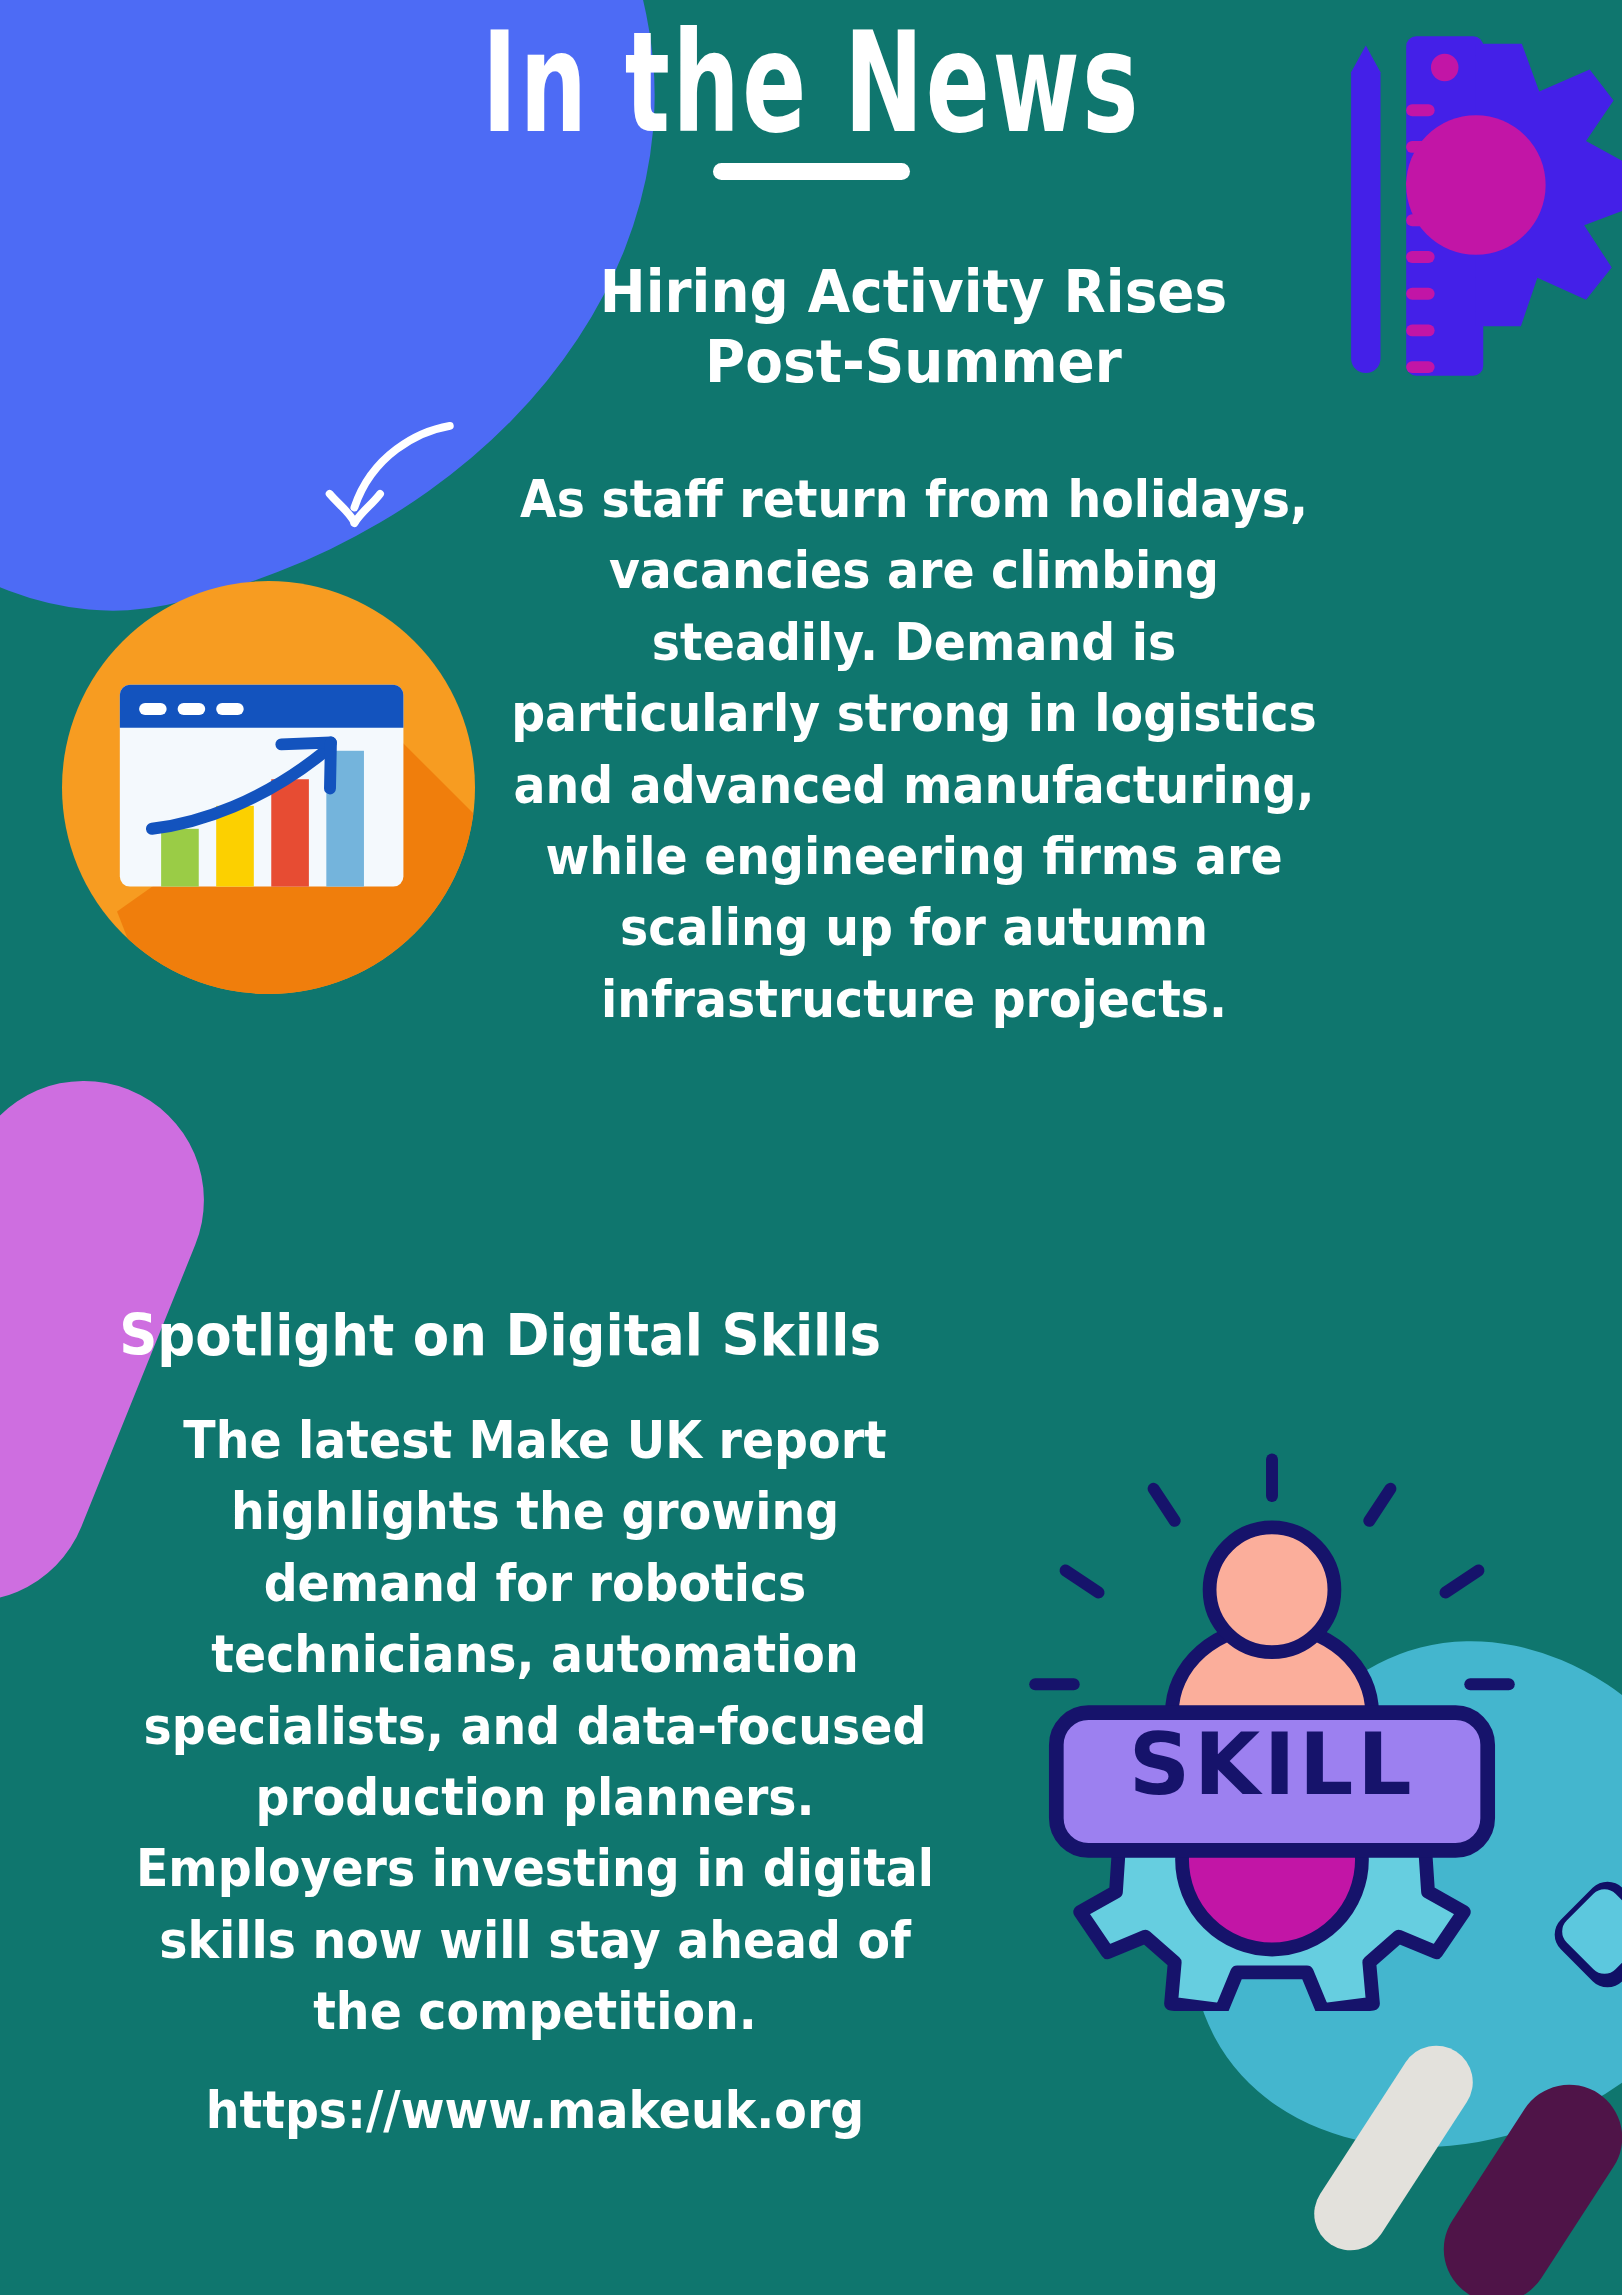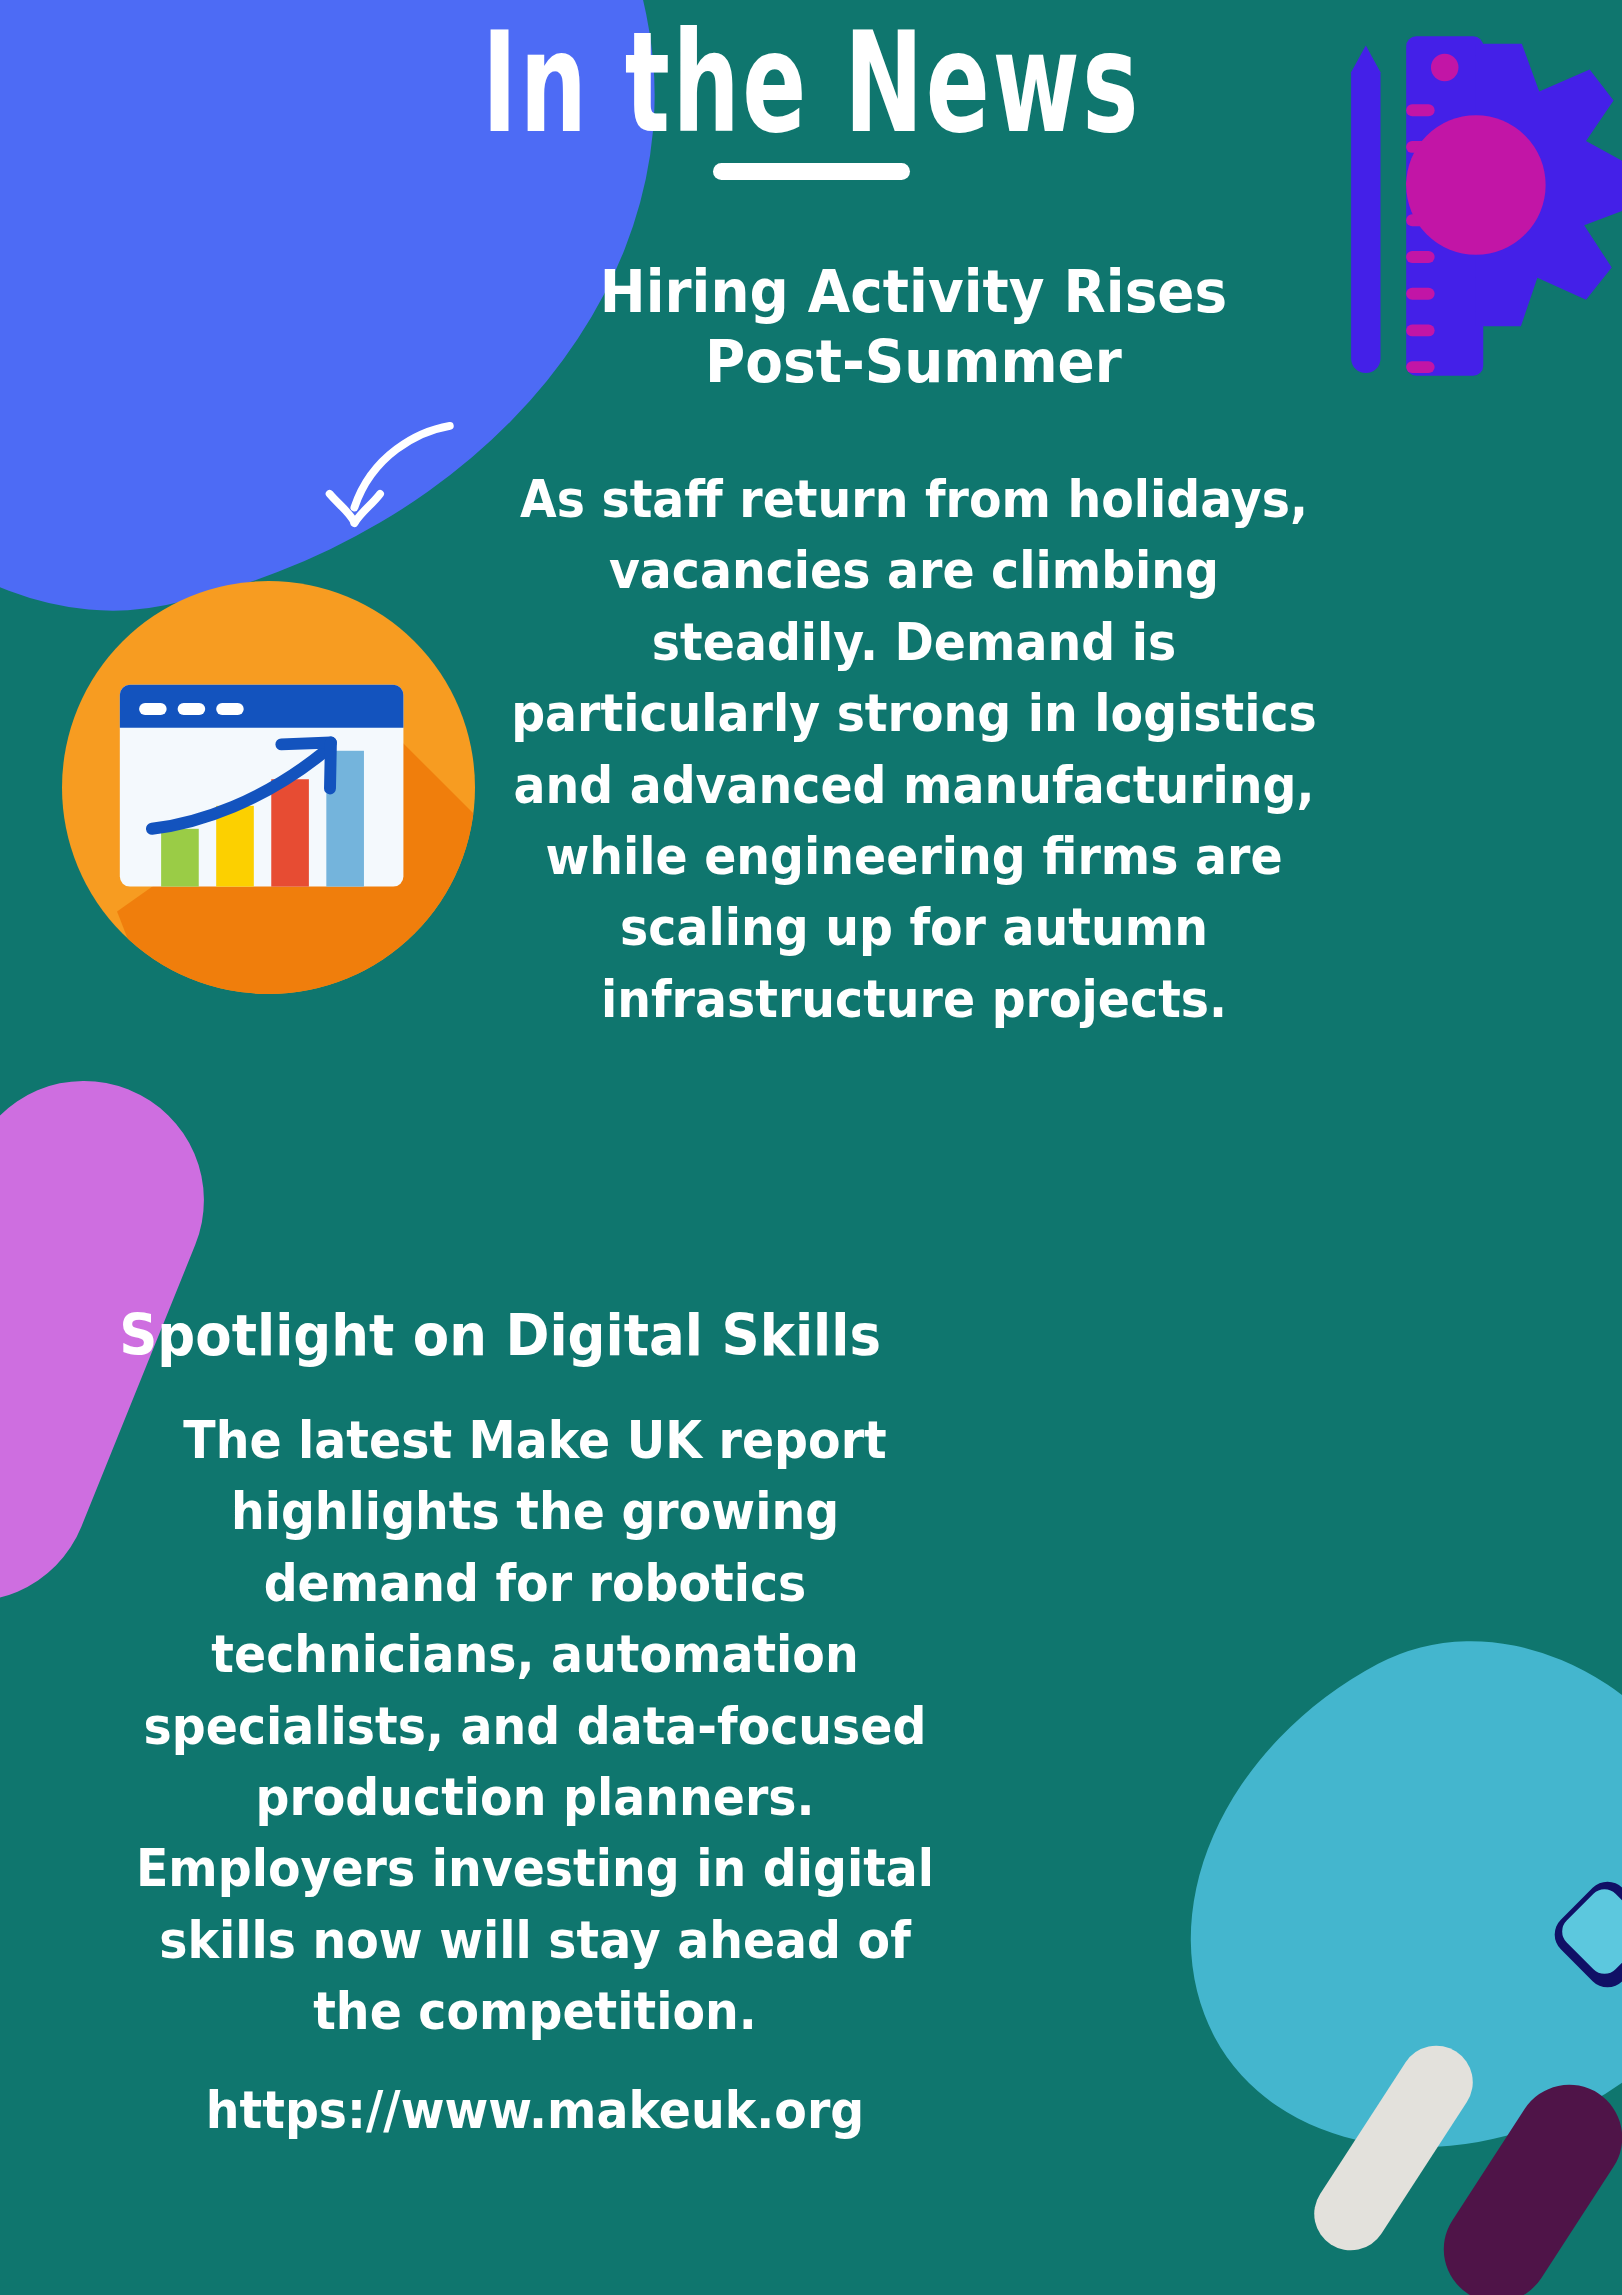--- a/index.html
+++ b/index.html
@@ -273,15 +273,52 @@
         <path d="M478 356 L586 352"></path>
         <path d="M586 352 L584 452"></path>
       </g>
     </svg>
   </div>
 
   <div class="headline" id="headline-2">Spotlight on Digital Skills</div>
   <div class="bodytext" id="body-2">The latest Make UK report highlights the growing demand for robotics technicians, automation specialists, and data-focused production planners. Employers investing in digital skills now will stay ahead of the competition.</div>
   <div id="link-2">https://www.makeuk.org</div>
 
+  <div id="skill-icon">
+    <svg width="542" height="592" viewBox="0 0 1180 1290" xmlns="http://www.w3.org/2000/svg">
+
+      <g stroke="#16136B" stroke-width="26" stroke-linecap="round">
+        <line x1="590" y1="88" x2="590" y2="168"></line>
+        <line x1="332" y1="152" x2="378" y2="222"></line>
+        <line x1="848" y1="152" x2="802" y2="222"></line>
+        <line x1="140" y1="330" x2="212" y2="378"></line>
+        <line x1="1040" y1="330" x2="968" y2="378"></line>
+        <line x1="74" y1="578" x2="158" y2="578"></line>
+        <line x1="1106" y1="578" x2="1022" y2="578"></line>
+      </g>
+
+      <g>
+        <path d="M590 700
+                 L700 718 L742 640 L836 690 L806 774
+                 L884 828 L958 798 L1000 898 L924 940
+                 L930 1030 L1008 1074 L948 1162 L866 1128
+                 L802 1184 L810 1274 L700 1288 L666 1206
+                 L514 1206 L480 1288 L370 1274 L378 1184
+                 L314 1128 L232 1162 L172 1074 L250 1030
+                 L256 940 L180 898 L222 798 L296 828
+                 L374 774 L344 690 L438 640 L480 718 Z" fill="#66CEE0" stroke="#16136B" stroke-width="30" stroke-linejoin="round"></path>
+        <circle cx="590" cy="960" r="196" fill="#C215A6" stroke="#16136B" stroke-width="30"></circle>
+      </g>
+
+      <g>
+        <path d="M372 640 a218 190 0 0 1 436 0 v118 h-436 z" fill="#FBAE9B" stroke="#16136B" stroke-width="30" stroke-linejoin="round"></path>
+        <circle cx="590" cy="372" r="136" fill="#FBAE9B" stroke="#16136B" stroke-width="30"></circle>
+      </g>
+
+      <g>
+        <rect x="120" y="640" width="940" height="300" rx="70" fill="#9C80F0" stroke="#16136B" stroke-width="32"></rect>
+        <text x="590" y="818" text-anchor="middle" font-family="DejaVu Sans, Liberation Sans, sans-serif" font-size="186" font-weight="bold" fill="#16136B" letter-spacing="8">SKILL</text>
+      </g>
+    </svg>
+  </div>
 
 </div>
 
 
 </body></html>

